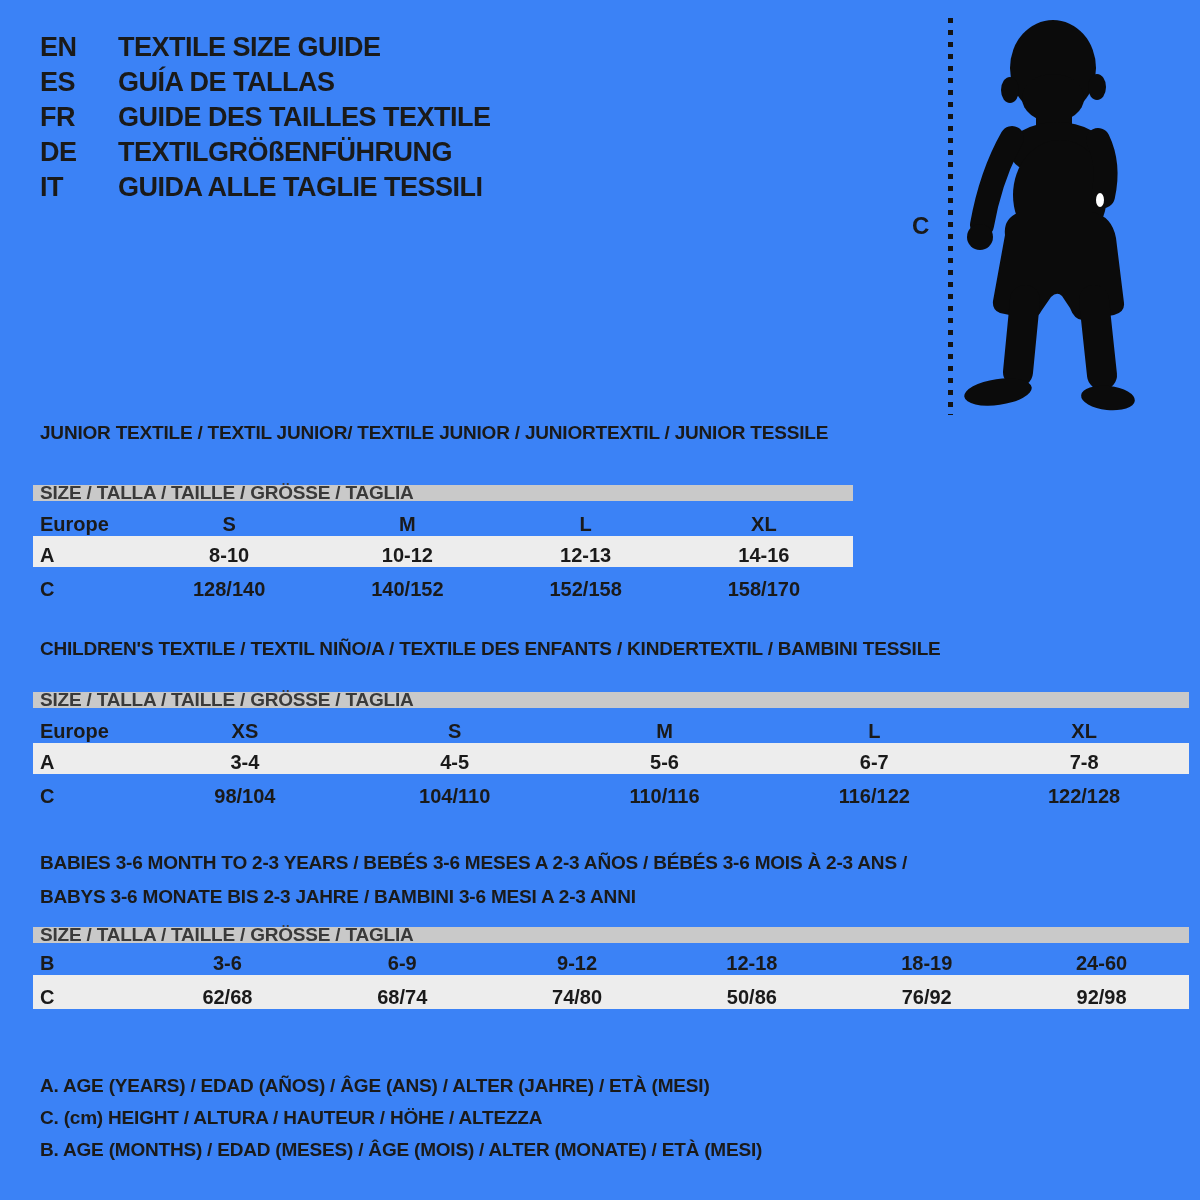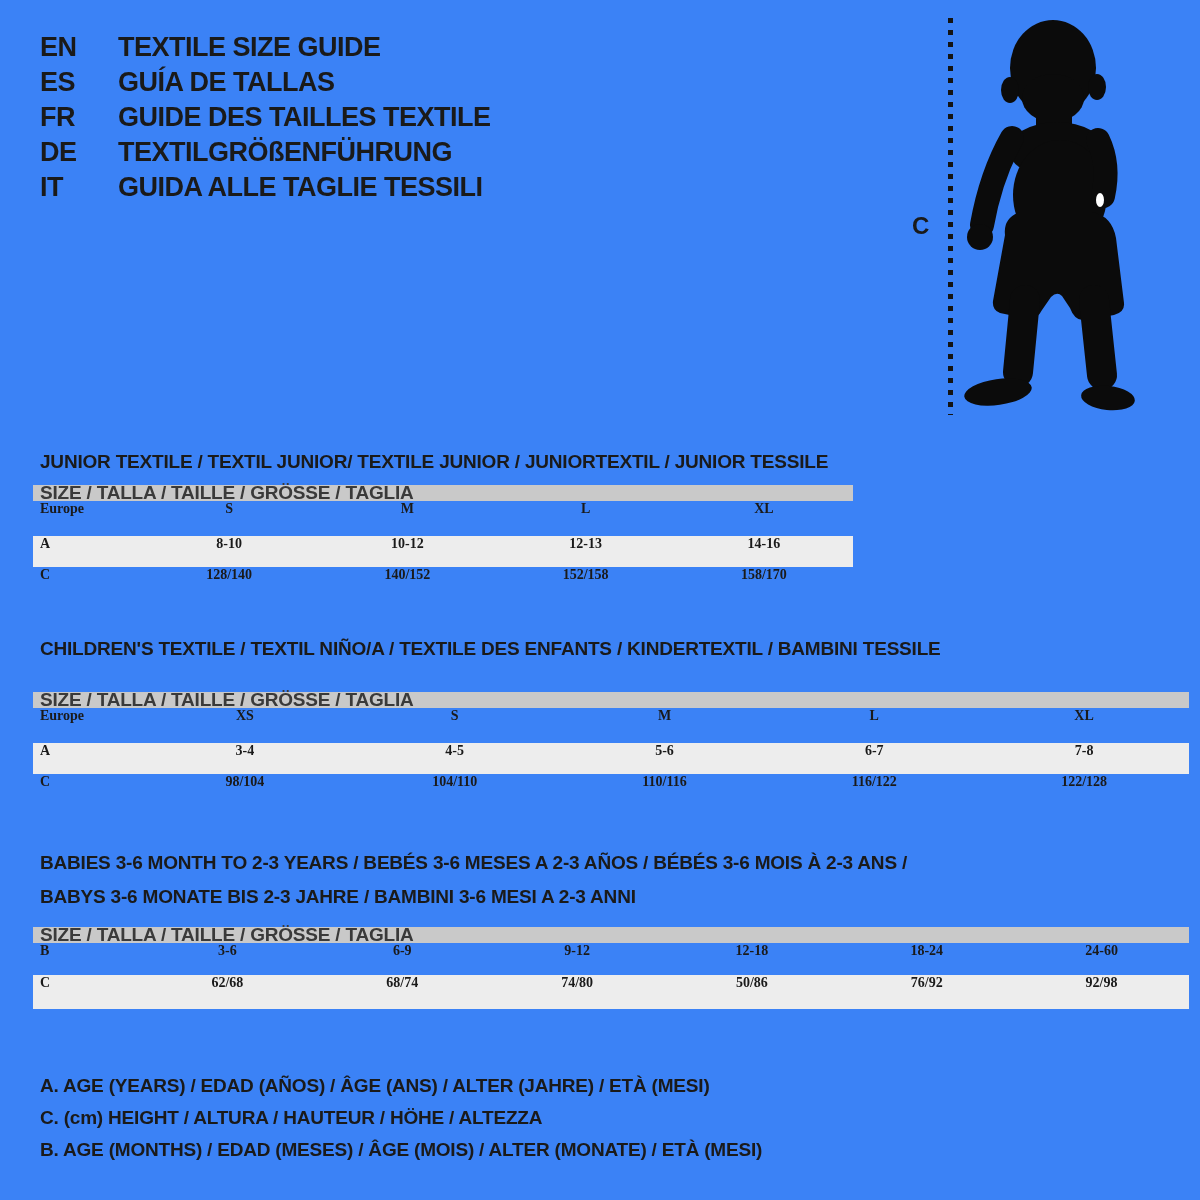--- a/index.html
+++ b/index.html
@@ -39,21 +39,21 @@
   .size-table { position: absolute; left: 33px; }
   .t-junior { top: 485px; width: 820px; }
   .t-children { top: 692px; width: 1156px; }
   .t-babies { top: 927px; width: 1156px; }
 
   .size-bar {
     display: flex; align-items: center; height: 16px;
     background: var(--table-header-bg, #c9c9c9);
     font-size: 19px; color: #3a3a3a; padding-left: 7px; letter-spacing: -0.2px;
   }
-  .t-row { display: flex; align-items: flex-start; font-size: 14px; font-family: Liberation Serif, serif; }
+  .t-row { display: flex; align-items: flex-end; font-size: 20px; }
   .t-row.europe { height: 35px; }
   .t-row.data { height: 31px; }
   .t-row.tall { height: 34px; }
   .t-row.shaded { background: var(--shaded-row-bg, #ededed); }
   .t-lbl { width: 100px; padding-left: 7px; flex: 0 0 auto; }
   .t-cell { flex: 1 1 0; text-align: center; }
 
   
   .footnotes { position: absolute; left: 40px; top: 1070px; }
   .footnote { font-size: 19px; line-height: 32px; white-space: nowrap; letter-spacing: -0.2px; }
@@ -110,21 +110,21 @@
       <path d="M1025 300 L1018 372" fill="none" stroke="#0b0b0b" stroke-width="30" stroke-linecap="round"></path>
       <path d="M1094 300 L1102 375" fill="none" stroke="#0b0b0b" stroke-width="30" stroke-linecap="round"></path>
 
       <ellipse cx="998" cy="392" rx="34" ry="13" transform="rotate(-8 998 392)"></ellipse>
       <ellipse cx="1108" cy="398" rx="27" ry="12" transform="rotate(6 1108 398)"></ellipse>
     </g>
 
     <ellipse cx="1100" cy="200" rx="4" ry="7" fill="#ffffff"></ellipse>
   </svg>
 
-  <h2 class="sec-title" style="top:451px;">JUNIOR TEXTILE / TEXTIL JUNIOR/ TEXTILE JUNIOR / JUNIORTEXTIL / JUNIOR TESSILE</h2>
+  <h2 class="sec-title" style="top:422px;">JUNIOR TEXTILE / TEXTIL JUNIOR/ TEXTILE JUNIOR / JUNIORTEXTIL / JUNIOR TESSILE</h2>
   <div class="size-table t-junior">
     <div class="size-bar">
       <span>SIZE / TALLA / TAILLE / GRÖSSE / TAGLIA</span>
     </div>
     <div class="t-row europe">
       <span class="t-lbl">Europe</span>
       <span class="t-cell">S</span>
       <span class="t-cell">M</span>
       <span class="t-cell">L</span>
       <span class="t-cell">XL</span>
@@ -183,21 +183,21 @@
   <div class="size-table t-babies">
     <div class="size-bar">
       <span>SIZE / TALLA / TAILLE / GRÖSSE / TAGLIA</span>
     </div>
     <div class="t-row data" style="height:32px;">
       <span class="t-lbl">B</span>
       <span class="t-cell">3-6</span>
       <span class="t-cell">6-9</span>
       <span class="t-cell">9-12</span>
       <span class="t-cell">12-18</span>
-      <span class="t-cell">18-24</span>
+      <span class="t-cell">18-19</span>
       <span class="t-cell">24-60</span>
     </div>
     <div class="t-row tall shaded">
       <span class="t-lbl">C</span>
       <span class="t-cell">62/68</span>
       <span class="t-cell">68/74</span>
       <span class="t-cell">74/80</span>
       <span class="t-cell">50/86</span>
       <span class="t-cell">76/92</span>
       <span class="t-cell">92/98</span>

